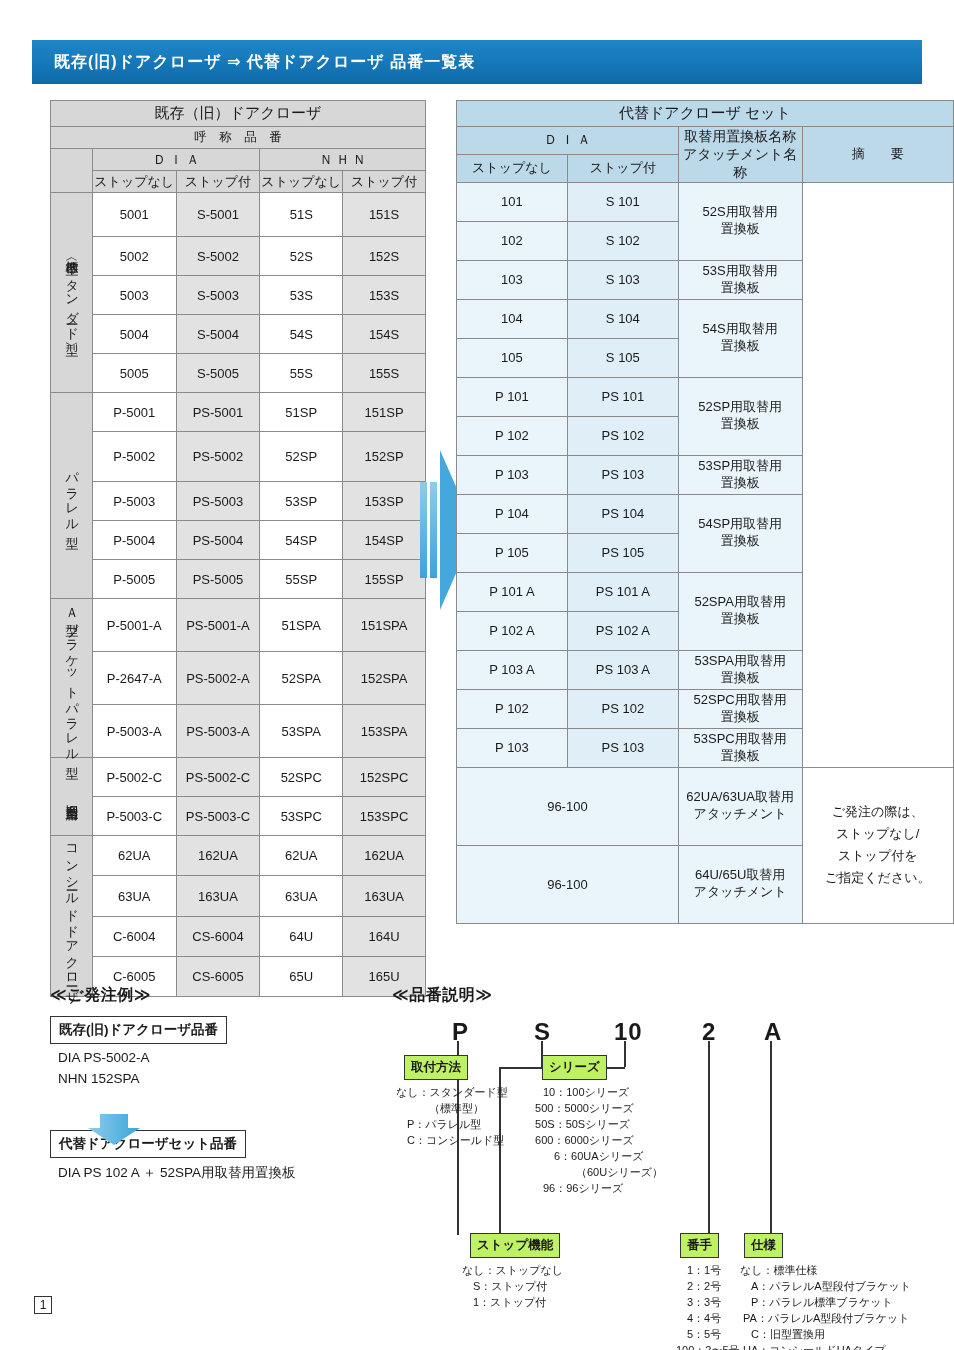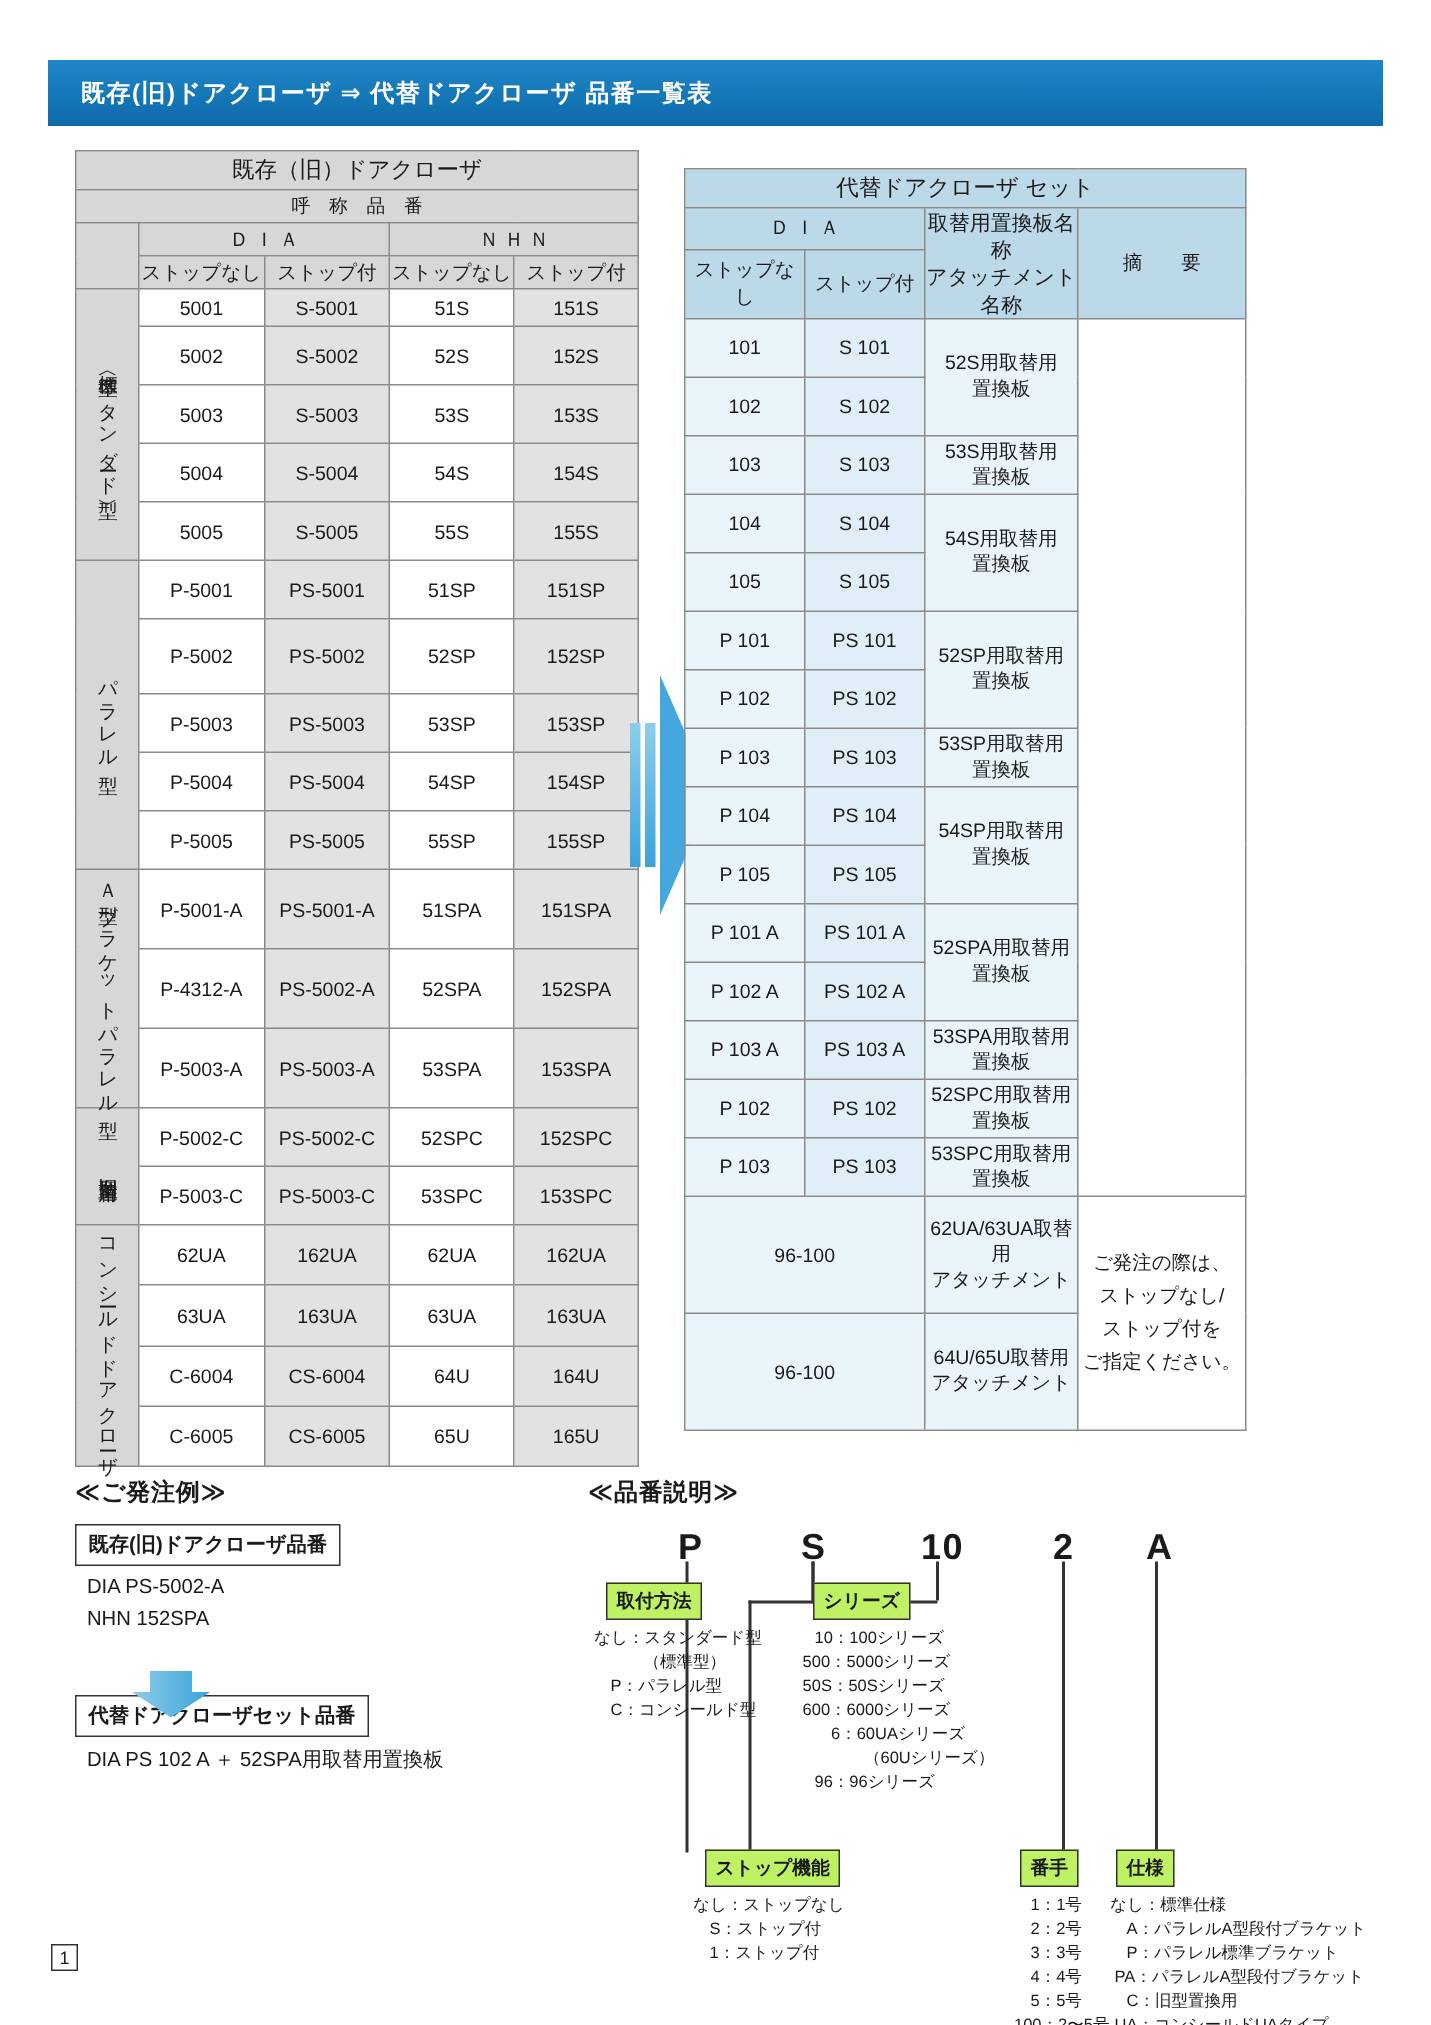--- a/index.html
+++ b/index.html
@@ -51,21 +51,21 @@
     writing-mode: vertical-rl;
     text-orientation: upright;
     letter-spacing: 1px;
     font-size: 12px;
     line-height: 1.25;
     background: #d7d7d7;
   }
 
   
   #left-table { left: 50px; top: 100px; width: 376px; }
-  #right-table { left: 456px; top: 112px; width: 375px; }
+  #right-table { left: 456px; top: 100px; width: 498px; }
 
   .small { font-size: 11.5px; }
   .xsmall { font-size: 10.5px; }
   .tworow { line-height: 1.3; }
 
   
   .arrow {
     position: absolute;
     left: 414px; top: 430px;
     width: 62px; height: 200px;
@@ -151,21 +151,21 @@
           <td class="hdr-gray" colspan="2" style="height:22px;">Ｎ Ｈ Ｎ</td>
         </tr>
         <tr>
           <td class="hdr-gray small" style="height:22px;">ストップなし</td>
           <td class="hdr-gray small">ストップ付</td>
           <td class="hdr-gray small">ストップなし</td>
           <td class="hdr-gray small">ストップ付</td>
         </tr>
         <tr>
           <td class="vert" rowspan="5">標準型〈スタンダード型〉</td>
-          <td class="cell-white" style="height:25px;">5001</td>
+          <td class="cell-white" style="height:44px;">5001</td>
           <td class="cell-gray">S-5001</td>
           <td class="cell-white">51S</td>
           <td class="cell-gray">151S</td>
         </tr>
         <tr>
           <td class="cell-white" style="height:39px;">5002</td>
           <td class="cell-gray">S-5002</td>
           <td class="cell-white">52S</td>
           <td class="cell-gray">152S</td>
         </tr>
@@ -219,21 +219,21 @@
           <td class="cell-gray">155SP</td>
         </tr>
         <tr>
           <td class="vert" rowspan="3">Ａ型ブラケットパラレル型</td>
           <td class="cell-white" style="height:39px;">P-5001-A</td>
           <td class="cell-gray">PS-5001-A</td>
           <td class="cell-white">51SPA</td>
           <td class="cell-gray">151SPA</td>
         </tr>
         <tr>
-          <td class="cell-white" style="height:39px;">P-4312-A</td>
+          <td class="cell-white" style="height:39px;">P-2647-A</td>
           <td class="cell-gray">PS-5002-A</td>
           <td class="cell-white">52SPA</td>
           <td class="cell-gray">152SPA</td>
         </tr>
         <tr>
           <td class="cell-white" style="height:39px;">P-5003-A</td>
           <td class="cell-gray">PS-5003-A</td>
           <td class="cell-white">53SPA</td>
           <td class="cell-gray">153SPA</td>
         </tr>

